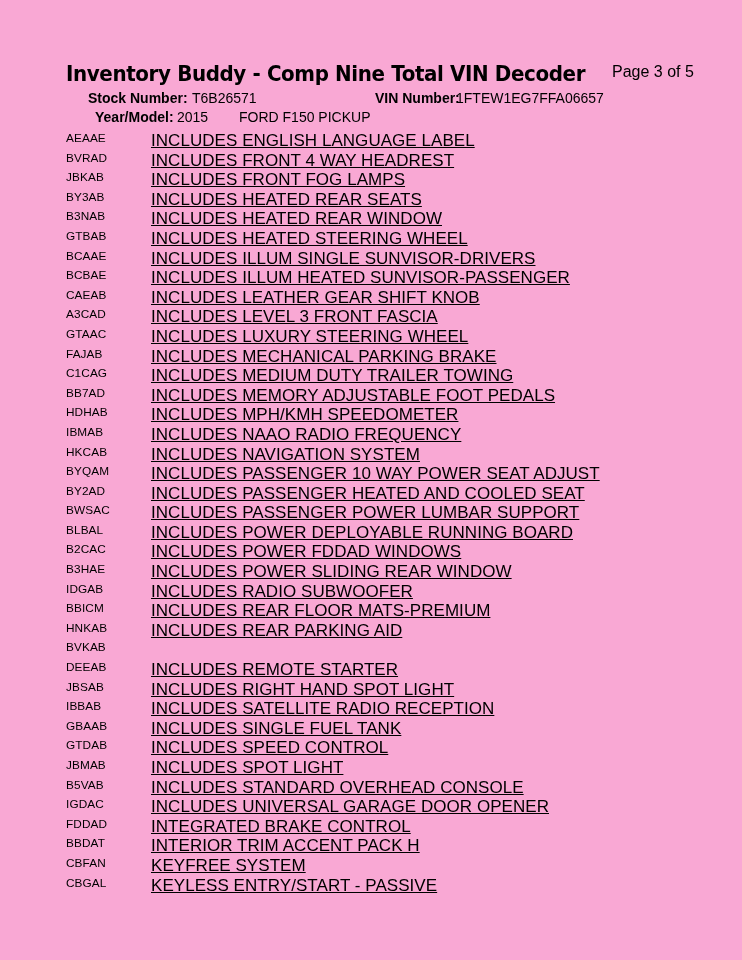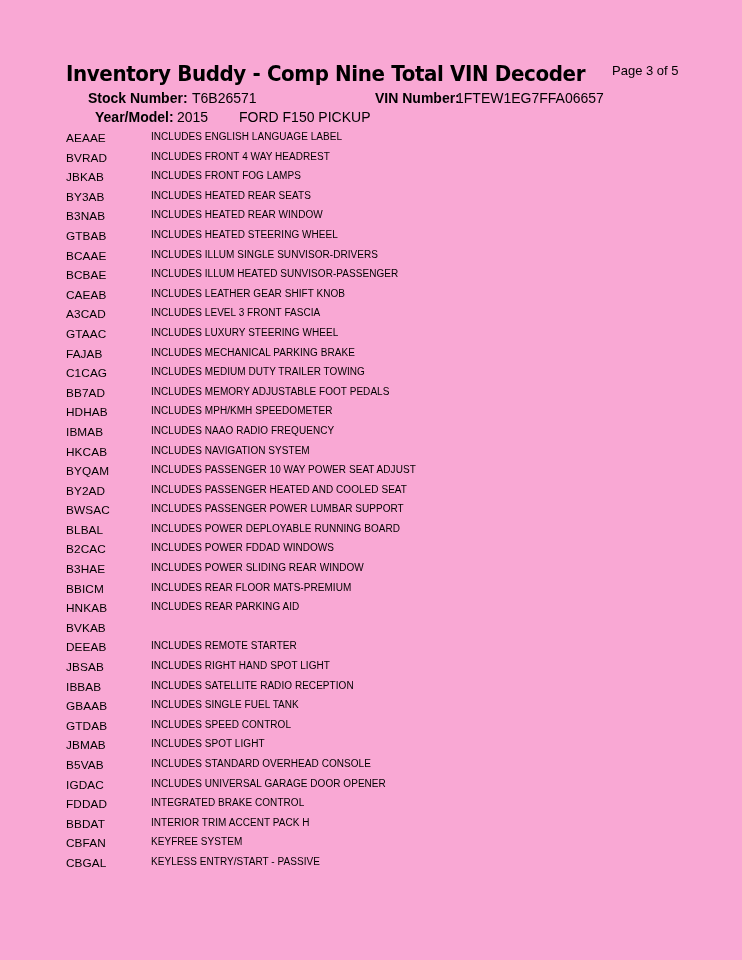--- a/index.html
+++ b/index.html
@@ -40,21 +40,21 @@
     line-height: 24px;
     white-space: nowrap;
     display: inline-block;
     transform: scaleX(0.97);
     transform-origin: left center;
   }
   .page-number {
     position: absolute;
     left: 612px;
     top: 63px;
-    font-size: 13px;
+    font-size: 16px;
     font-weight: normal;
     white-space: nowrap;
   }
 
   
   .meta {
     position: absolute;
     left: 0;
     top: 90px;
     width: 742px;
@@ -102,23 +102,24 @@
     left: 66px;
     top: 0;
     font-size: 11.8px;
     letter-spacing: 0.1px;
     white-space: nowrap;
   }
   .opt-desc {
     position: absolute;
     left: 151px;
     top: 0;
-    font-size: 10px;
+    font-size: 17px;
     letter-spacing: 0.05px;
     white-space: nowrap;
+    text-decoration: underline;
   }
 </style>
 </head>
 <body>
 
 <div class="page">
 
   <div class="doc-header">
 
     <div class="title-row">
@@ -232,20 +233,24 @@
       </div>
       <div class="option-row">
         <span class="opt-code">B2CAC</span>
         <span class="opt-desc">INCLUDES POWER FDDAD WINDOWS</span>
       </div>
       <div class="option-row">
         <span class="opt-code">B3HAE</span>
         <span class="opt-desc">INCLUDES POWER SLIDING REAR WINDOW</span>
       </div>
       <div class="option-row">
+        <span class="opt-code">IDGAB</span>
+        <span class="opt-desc">INCLUDES RADIO SUBWOOFER</span>
+      </div>
+      <div class="option-row">
         <span class="opt-code">BBICM</span>
         <span class="opt-desc">INCLUDES REAR FLOOR MATS-PREMIUM</span>
       </div>
       <div class="option-row">
         <span class="opt-code">HNKAB</span>
         <span class="opt-desc">INCLUDES REAR PARKING AID</span>
       </div>
       <div class="option-row">
         <span class="opt-code">BVKAB</span>
       </div>

